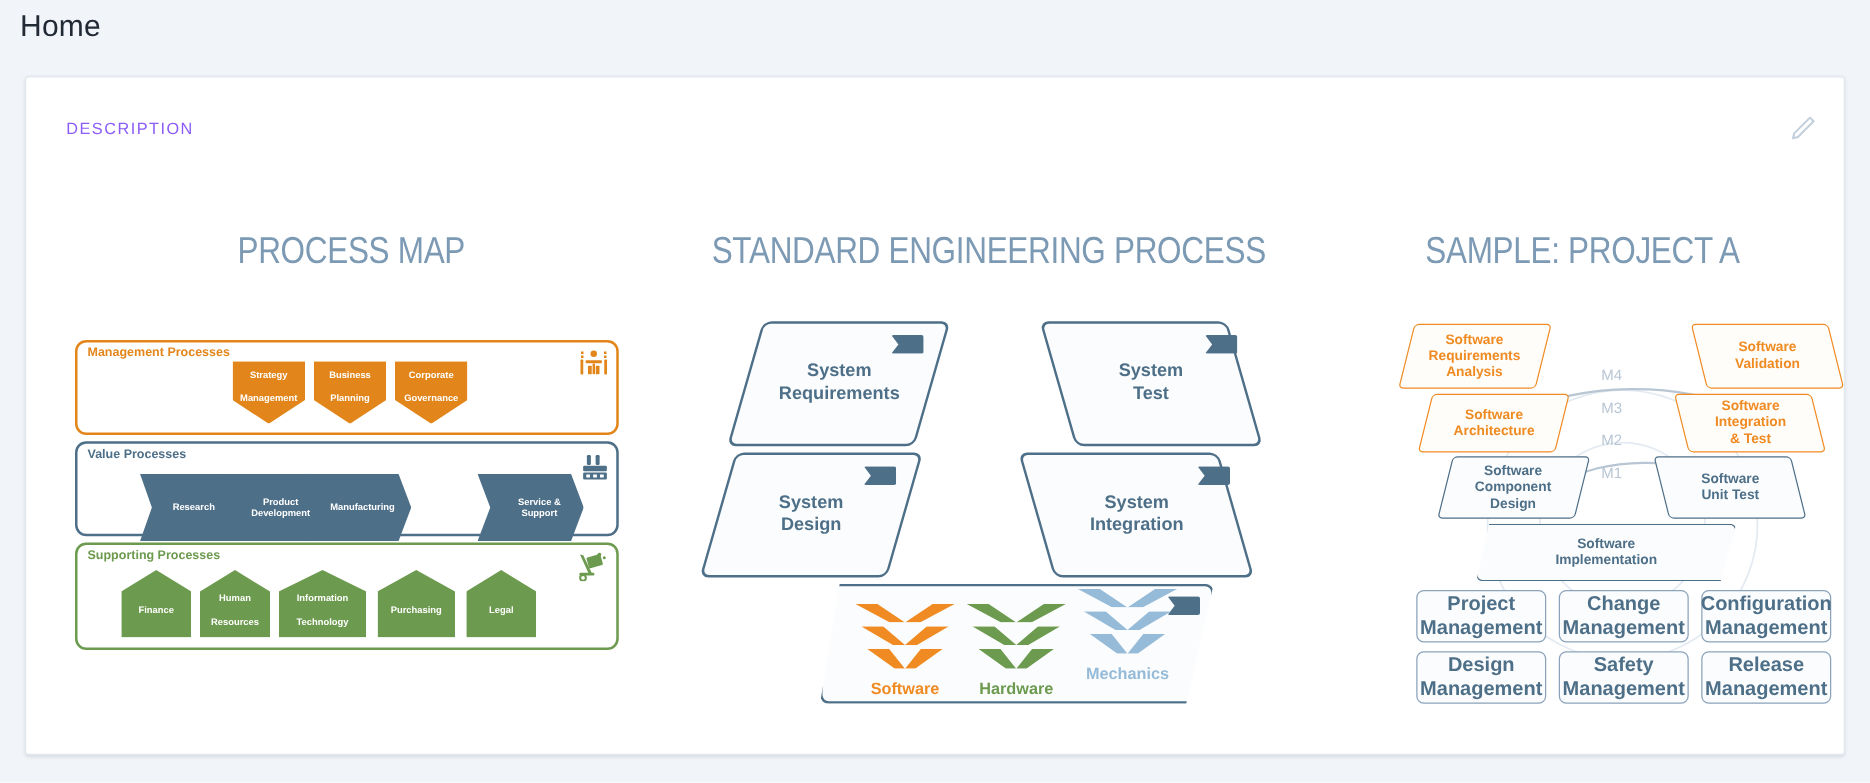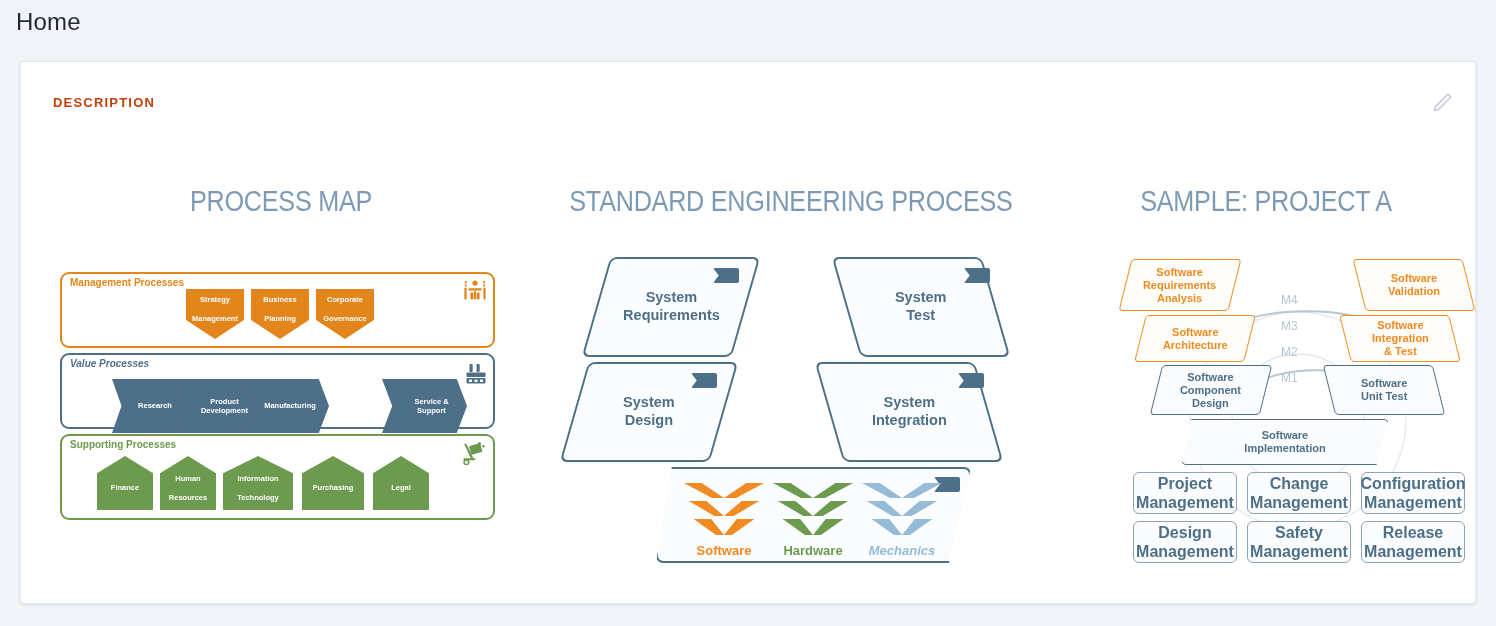--- a/index.html
+++ b/index.html
@@ -18,22 +18,22 @@
   #card {
     position:absolute; left:20px; top:61px;
     width:1456px; height:543px;
     background:#ffffff;
     border:1px solid #e3e8ef;
     border-radius:3px;
     box-shadow:0 1px 3px rgba(40,60,90,.13);
   }
   #desc-label {
     position:absolute; left:32px; top:33px;
-    font-size:13px; font-weight:700; letter-spacing:1.2px;
-    color:#c2410c;
+    font-size:13px; font-weight:400; letter-spacing:1.2px;
+    color:#8b5cf6;
   }
   #edit-icon {
     position:absolute; right:20px; top:28px;
     width:26px; height:26px; cursor:pointer;
   }
   
   .col-title {
     position:absolute; top:122px;
     font-size:30px; color:#7d9ab5; font-weight:400;
     letter-spacing:-0.3px; white-space:nowrap;
@@ -51,21 +51,21 @@
     border-radius:9px; background:#fff;
   }
   .band-lbl {
     position:absolute; left:8px; top:3px;
     font-size:10px; font-weight:700;
   }
   #band-mgmt { top:0;   height:76px; border:2.5px solid #e2861b; }
   #band-val  { top:81px;height:76px; border:2.5px solid #4e6f88; }
   #band-sup  { top:162px;height:86px;border:2.5px solid #6c9a4e; }
   #lbl-mgmt { color:#e2861b; }
-  #lbl-val  { color:#4e6f88;font-style:italic; }
+  #lbl-val  { color:#4e6f88; }
   #lbl-sup  { color:#6c9a4e; }
 
   .pentagon {
     position:absolute; width:58px; height:50px;
     background:#e2861b;
     clip-path:polygon(0 0,100% 0,100% 62%,50% 100%,0 62%);
     display:flex; align-items:flex-start; justify-content:center;
     padding-top:6px;
   }
   .pentagon span, .house span {
@@ -299,21 +299,21 @@
 
     <div class="vbox" style="left:227px; top:226px;">
       <div class="vletter">
         <div class="vseg" style="top:0px;  height:15px; background:#6c9a4e; clip-path:polygon(0 0,22% 0,50% 100%,78% 0,100% 0,65% 100%,35% 100%);"></div>
         <div class="vseg" style="top:18px; height:15px; background:#6c9a4e; clip-path:polygon(6% 0,28% 0,50% 100%,72% 0,94% 0,62% 100%,38% 100%);"></div>
         <div class="vseg" style="top:36px; height:16px; background:#6c9a4e; clip-path:polygon(12% 0,34% 0,50% 100%,66% 0,88% 0,60% 100%,40% 100%);"></div>
       </div>
       <div class="vcap" style="color:#6c9a4e;">Hardware</div>
     </div>
 
-    <div class="vbox" style="left:316px; top:226px;font-style:italic;">
+    <div class="vbox" style="left:316px; top:214px;">
       <div class="vletter">
         <div class="vseg" style="top:0px;  height:15px; background:#95bbd8; clip-path:polygon(0 0,22% 0,50% 100%,78% 0,100% 0,65% 100%,35% 100%);"></div>
         <div class="vseg" style="top:18px; height:15px; background:#95bbd8; clip-path:polygon(6% 0,28% 0,50% 100%,72% 0,94% 0,62% 100%,38% 100%);"></div>
         <div class="vseg" style="top:36px; height:16px; background:#95bbd8; clip-path:polygon(12% 0,34% 0,50% 100%,66% 0,88% 0,60% 100%,40% 100%);"></div>
       </div>
       <div class="vcap" style="color:#95bbd8;">Mechanics</div>
     </div>
   </div>
 
   <div id="proja">

